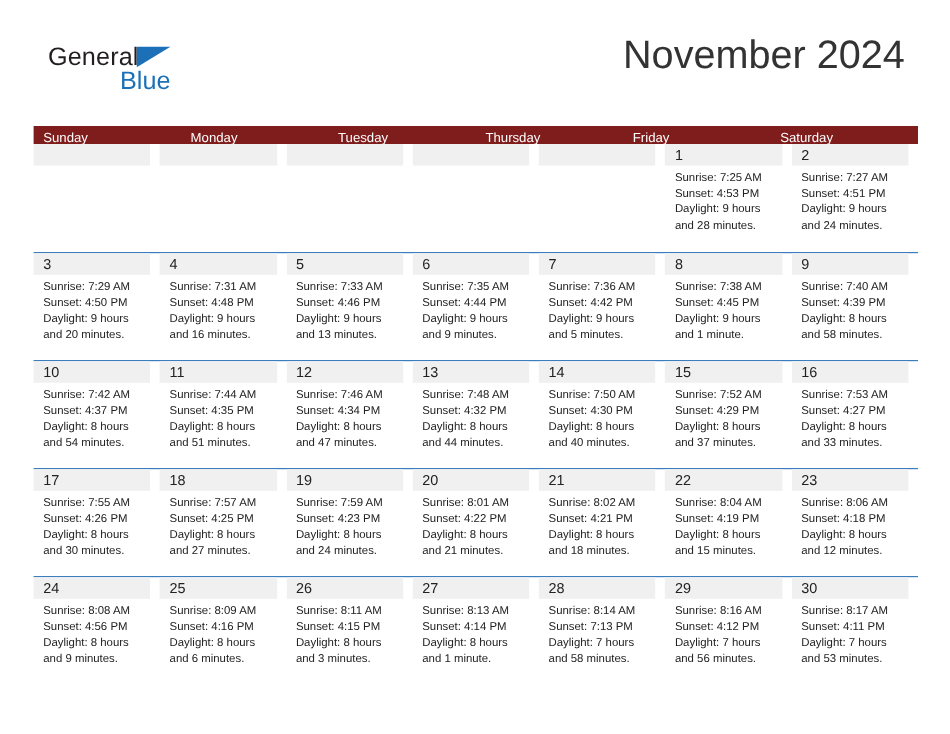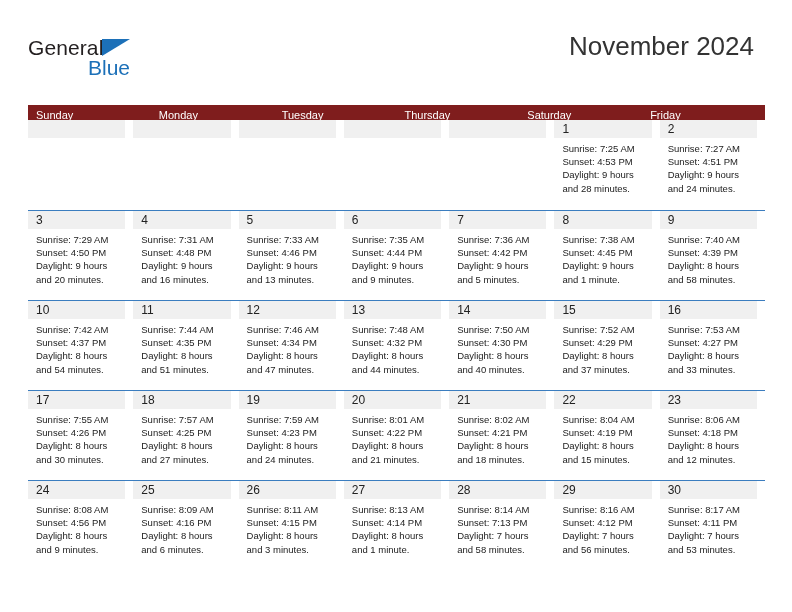--- a/index.html
+++ b/index.html
@@ -24,21 +24,21 @@
   
   .header {
     position: absolute;
     left: 0;
     top: 0;
     width: 792px;
     height: 104px;
   }
   .logo {
     position: absolute;
-    left: 28px;
+    left: 40px;
     top: 36px;
     width: 180px;
     height: 52px;
   }
   .logo-general {
     position: absolute;
     left: 0;
     top: 0;
     font-size: 21px;
     letter-spacing: .1px;
@@ -62,21 +62,21 @@
     color: #1c70b8;
     font-family: "Liberation Sans", sans-serif;
   }
   .title-block {
     position: absolute;
     right: 38px;
     top: 30px;
     text-align: right;
   }
   .cal-title {
-    font-size: 26px;
+    font-size: 33px;
     color: #333333;
     line-height: 32px;
     white-space: nowrap;
     text-align: center;
   }
   .cal-subtitle {
     font-size: 14px;
     color: #333333;
     line-height: 22px;
     margin-top: 6px;
@@ -160,22 +160,22 @@
       <div class="cal-title">November 2024</div>
     </div>
   </div>
 
   <div class="calendar">
     <div class="weekdays">
       <div class="weekday">Sunday</div>
       <div class="weekday">Monday</div>
       <div class="weekday">Tuesday</div>
       <div class="weekday">Thursday</div>
+      <div class="weekday">Friday</div>
       <div class="weekday">Saturday</div>
-      <div class="weekday">Friday</div>
     </div>
 
     <div id="weeks-container">
         <div class="week">
           <div class="day empty">
             <div class="day-inner">
               <div class="daynum"></div>
             </div>
           </div>
           <div class="day empty">

